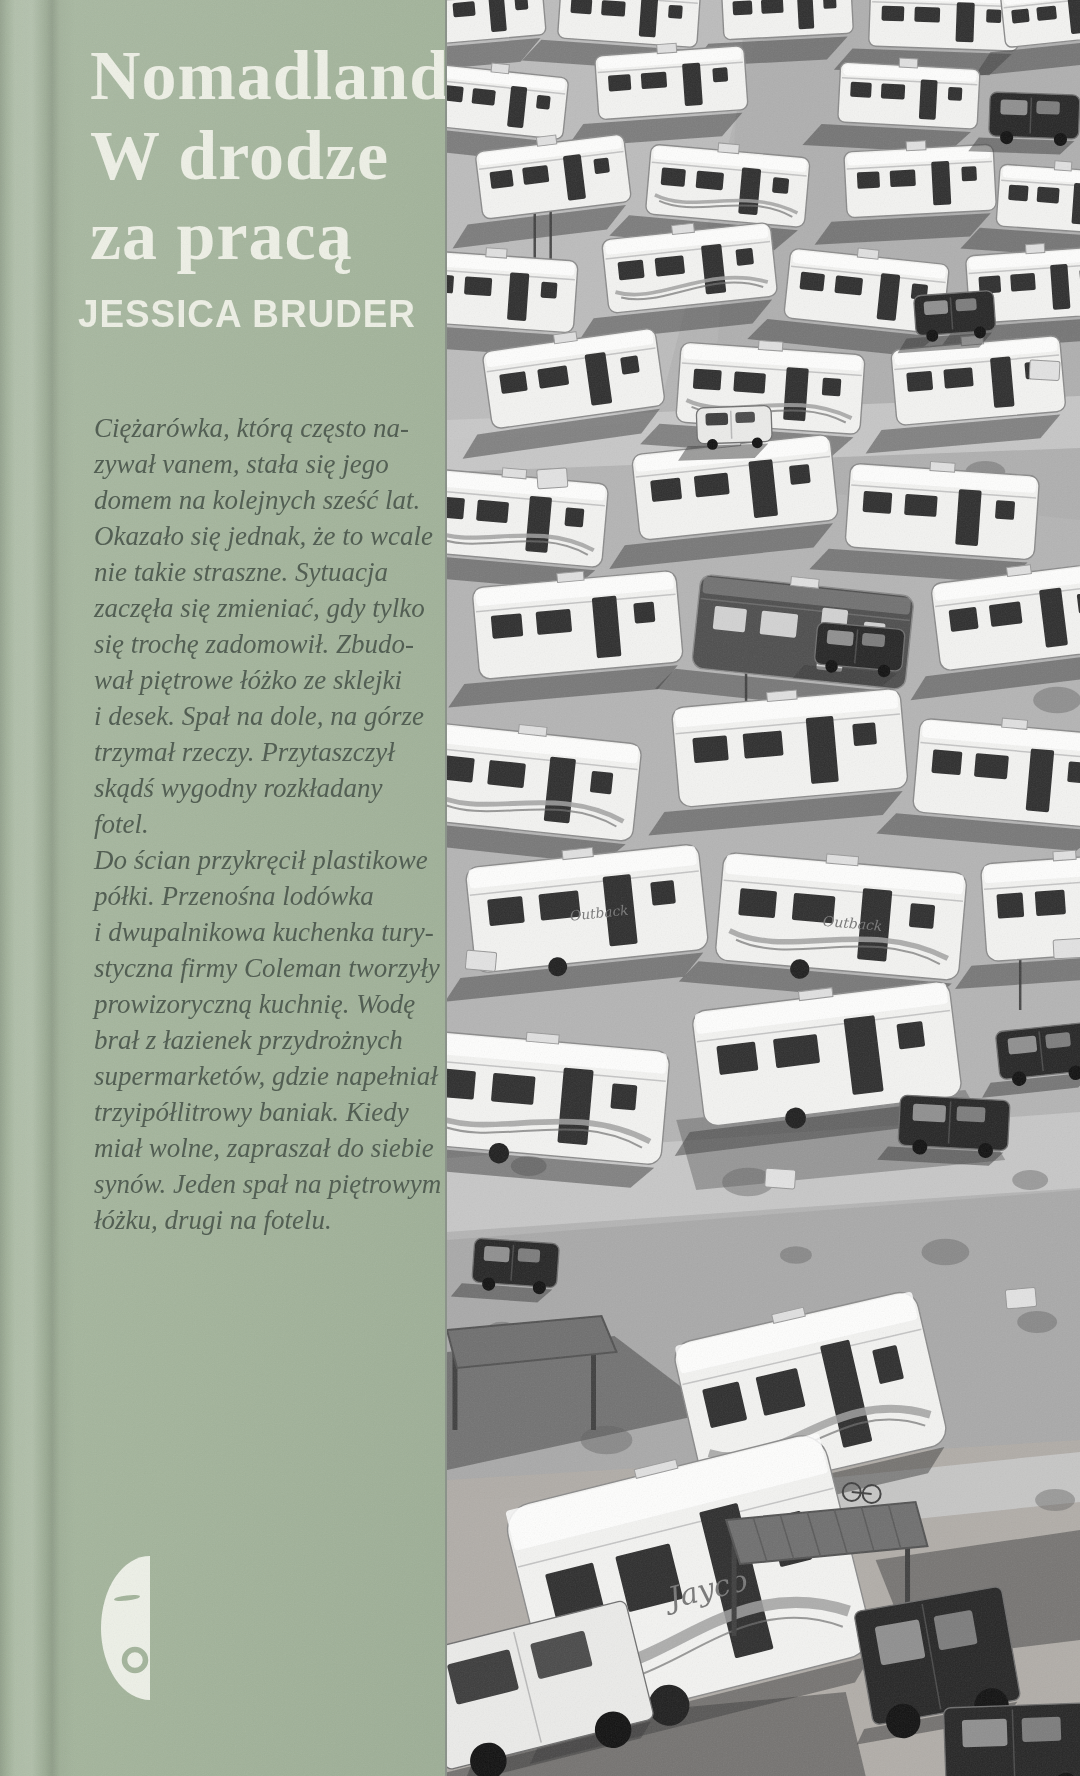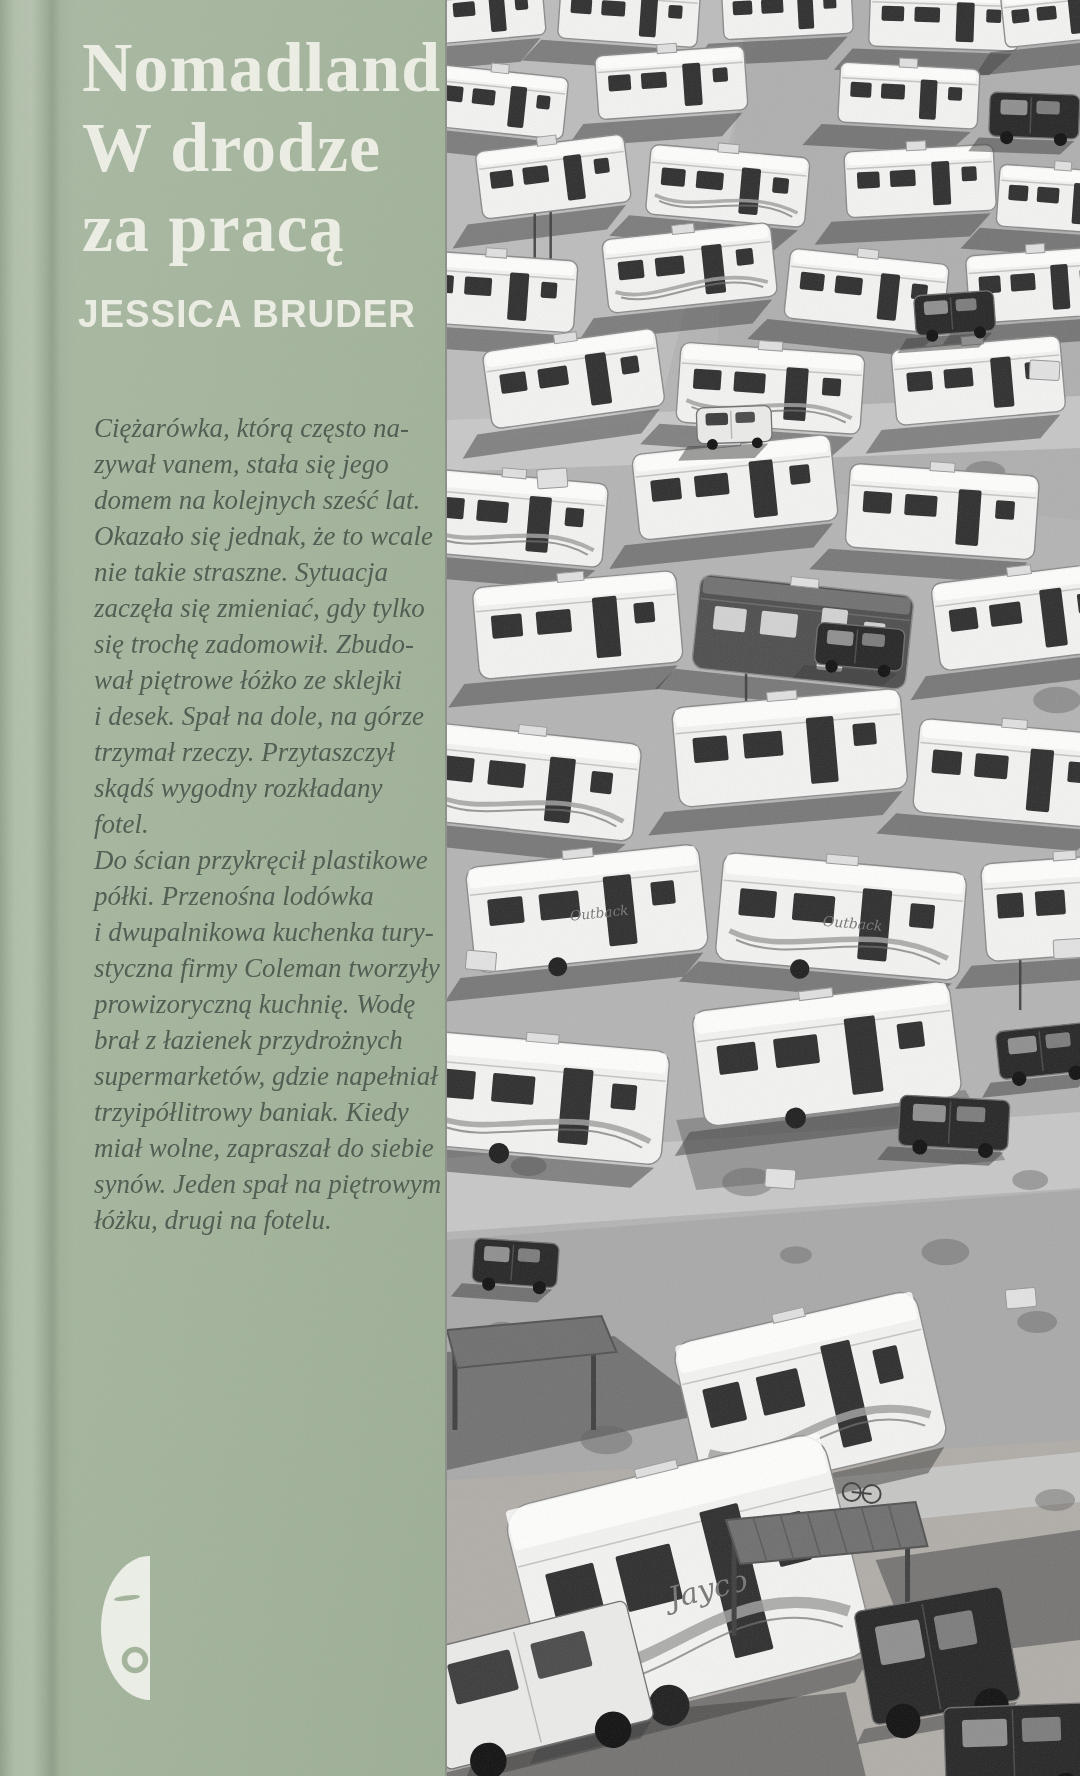--- a/index.html
+++ b/index.html
@@ -8,21 +8,21 @@
   
   .green-panel{position:absolute;left:0;top:0;width:445px;height:1776px;
     background:linear-gradient(100deg,#a9b9a2 0%,#a3b49b 55%,#9dae96 100%);}
   .green-panel::before{content:"";position:absolute;inset:0;pointer-events:none;
     background:linear-gradient(90deg,
       rgba(0,0,0,.12) 0px, rgba(0,0,0,.03) 7px,
       rgba(255,255,255,.10) 15px, rgba(255,255,255,.13) 32px,
       rgba(0,0,0,.05) 45px, rgba(0,0,0,.13) 52px,
       rgba(0,0,0,.03) 60px, rgba(0,0,0,0) 75px);}
   .panel-noise{position:absolute;left:0;top:0;width:445px;height:1776px;opacity:.10;pointer-events:none;}
-  .book-title{position:absolute;left:78px;top:24px;margin:4px;width:360px;
+  .book-title{position:absolute;left:78px;top:24px;margin:12px;width:360px;
     font-family:"Liberation Serif",serif;font-weight:700;font-size:70px;line-height:80px;
     letter-spacing:1px;color:#eef0e6;white-space:pre-line;}
   .book-author{position:absolute;left:78px;top:292px;margin:0;
     font-family:"Liberation Sans",sans-serif;font-weight:700;font-size:38px;line-height:44px;
     letter-spacing:1px;color:#edefe5;transform:scaleX(.97);transform-origin:left center;white-space:nowrap;}
   .excerpt{position:absolute;left:78px;top:358px;width:380px;
     font-family:"Liberation Serif",serif;font-style:italic;font-size:27px;line-height:36px;
     color:#4d5a4e;white-space:pre-line;}
   .excerpt p{margin:16px;white-space:pre-line;}
   .excerpt p.indented{text-indent:36px;}

